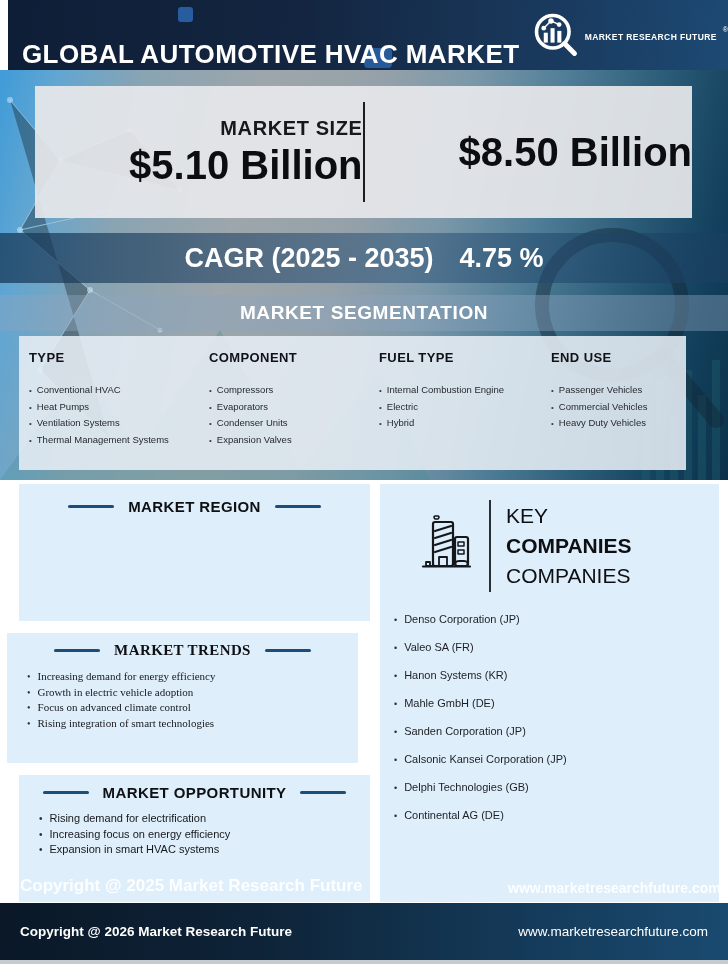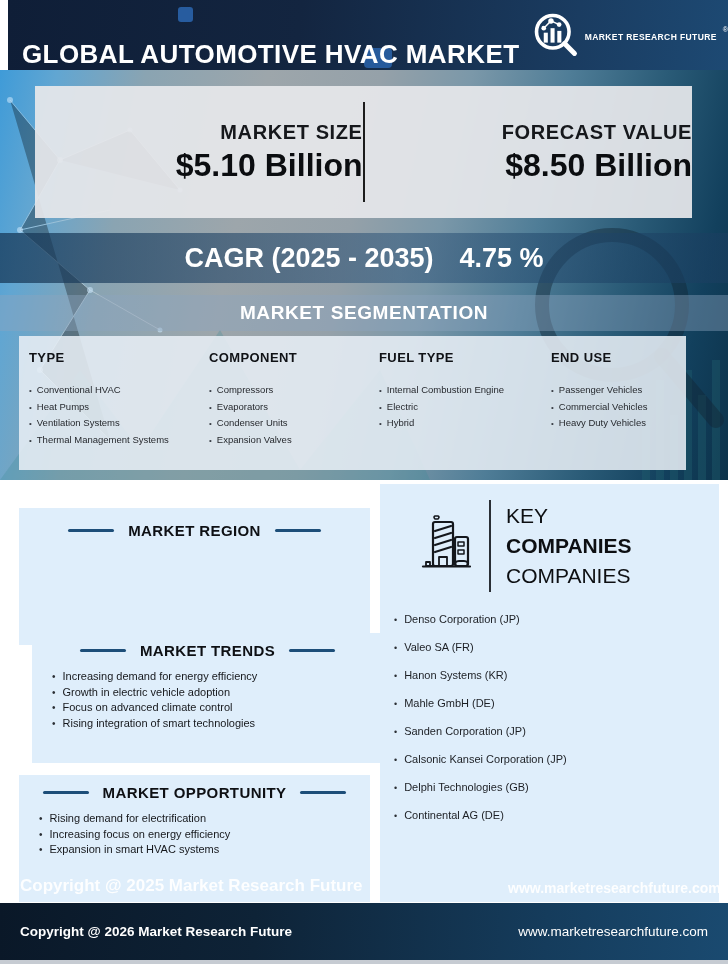--- a/index.html
+++ b/index.html
@@ -18,21 +18,21 @@
 
   
   .hero{position:absolute;left:0;top:70px;width:728px;height:410px;
         background:linear-gradient(102deg,#3f9bd8 0%,#61a6d2 7%,#8aa4b2 18%,#9da6ab 33%,#95a1a9 47%,#7b98a9 58%,#4f7d97 70%,#2a5b77 82%,#12405d 92%,#0c324a 100%);}
   .hero-decor{position:absolute;left:0;top:0;width:728px;height:410px;}
 
   .stats-panel{position:absolute;left:35px;top:16px;width:657px;height:132px;
                background:rgba(230,231,235,.93);display:flex;align-items:stretch;}
   .stat{flex:1;display:flex;flex-direction:column;align-items:flex-end;justify-content:center;gap:3px;padding-left:44px;}
   .stat-label{font-size:20px;font-weight:700;color:#16181c;letter-spacing:.6px;}
-  .stat-value{font-size:32px;font-weight:700;color:#0b0d10;}
+  .stat-value{font-size:40px;font-weight:700;color:#0b0d10;}
   .stats-divider{width:2px;background:#1c1c1c;margin:16px 0;}
 
   .cagr-band{position:absolute;left:0;top:163px;width:728px;height:50px;
              background:linear-gradient(90deg,rgba(21,53,84,.72),rgba(40,80,118,.5) 55%,rgba(26,62,96,.62));
              display:flex;align-items:center;justify-content:center;gap:26px;}
   .cagr-band span{font-size:27px;font-weight:700;color:#ffffff;}
 
   .seg-band{position:absolute;left:0;top:225px;width:728px;height:36px;
             background:rgba(140,165,190,.42);display:flex;align-items:center;justify-content:center;}
   .seg-band span{font-size:19px;font-weight:700;color:#ffffff;letter-spacing:.6px;}
@@ -40,22 +40,22 @@
   .seg-panel{position:absolute;left:19px;top:266px;width:667px;height:134px;
              background:rgba(231,238,245,.88);display:grid;grid-template-columns:180px 170px 172px 1fr;}
   .seg-col{padding:14px 0 0 10px;}
   .seg-col h3{margin:0;font-size:13px;font-weight:700;color:#101216;letter-spacing:.4px;}
   .seg-col ul{list-style:none;margin:17px 0 0;padding:0;}
   .seg-col li{font-size:9.5px;color:#26292e;line-height:15.5px;display:flex;gap:5px;align-items:baseline;}
   .seg-col li::before{content:"•";font-size:8px;color:#3a3f46;}
 
   
   .card{position:absolute;background:#dfeefb;}
-  .card-region{left:19px;top:484px;width:351px;height:137px;margin-top:24px;}
-  .card-trends{left:32px;top:633px;width:351px;height:130px;}
+  .card-region{left:19px;top:484px;width:351px;height:137px;}
+  .card-trends{left:7px;top:633px;width:351px;height:130px;font-family:Liberation Serif, serif;}
   .card-opp{left:19px;top:775px;width:351px;height:127px;}
   .card-head{display:flex;align-items:center;justify-content:center;gap:14px;padding-top:14px;}
   .card-trends .card-head,.card-opp .card-head{padding-top:9px;}
   .dash{width:46px;height:3px;background:#1d4e79;border-radius:2px;}
   .card-head h2{margin:0;font-size:15px;font-weight:700;color:#0e1014;letter-spacing:.4px;white-space:nowrap;}
   .blist{list-style:none;margin:10px 0 0;padding:0 0 0 20px;}
   .blist li{font-size:11px;color:#16181c;line-height:15.5px;display:flex;gap:7px;align-items:baseline;}
   .blist li::before{content:"•";font-size:10px;color:#2a2e34;}
 
   .card-companies{left:380px;top:484px;width:339px;height:418px;}
@@ -136,21 +136,20 @@
       <line x1="662" y1="286" x2="716" y2="350" stroke="rgba(18,38,54,0.45)" stroke-width="16" stroke-linecap="round"></line>
     </svg>
 
     <div class="stats-panel">
       <div class="stat">
         <div class="stat-label">MARKET SIZE</div>
         <div class="stat-value">$5.10 Billion</div>
       </div>
       <div class="stats-divider"></div>
       <div class="stat">
-        <div class="stat-label">FORECAST VALUE</div>
         <div class="stat-value">$8.50 Billion</div>
       </div>
     </div>
 
     <div class="cagr-band">
       <span>CAGR (2025 - 2035)</span>
       <span>4.75 %</span>
     </div>
 
     <div class="seg-band">

